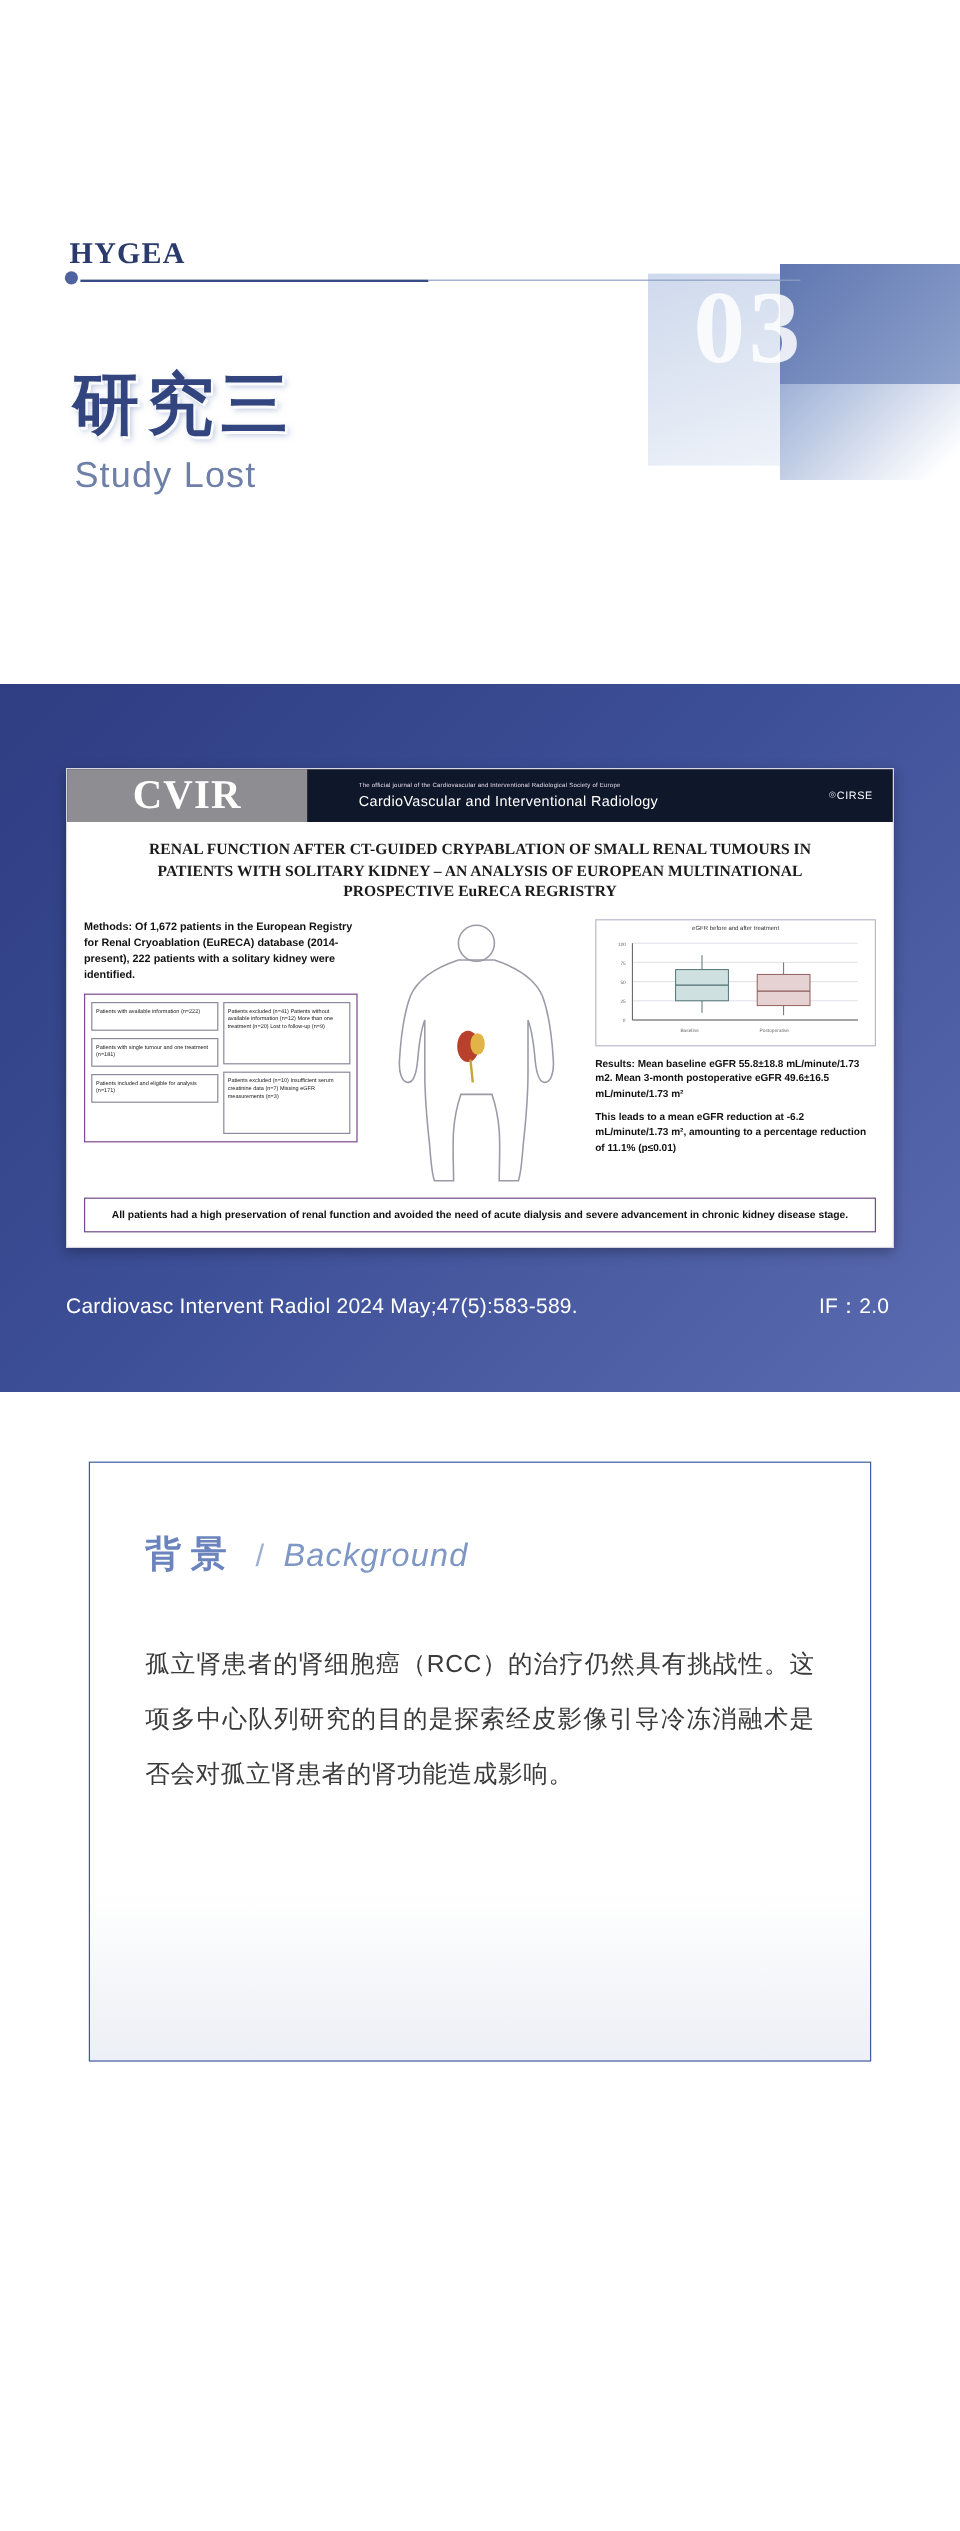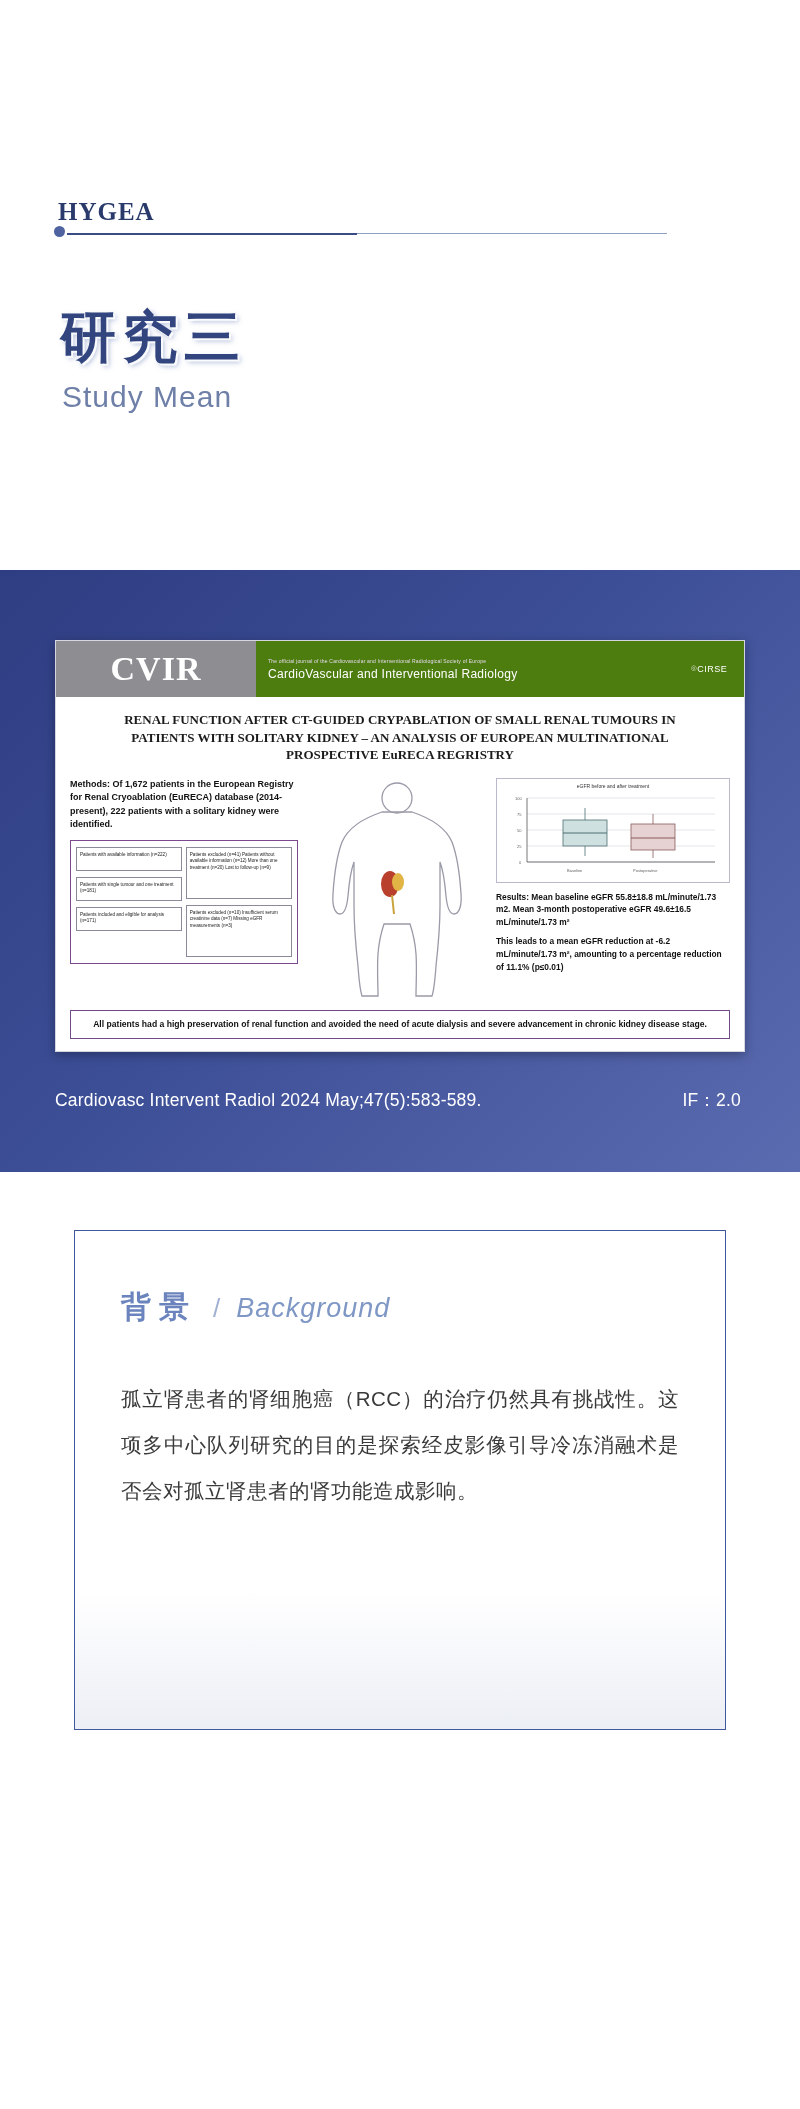--- a/index.html
+++ b/index.html
@@ -112,22 +112,23 @@
     width: 690px;
     margin: 0 auto;
     background: #ffffff;
     border: 1px solid #d6d6e0;
     padding: 0;
     box-shadow: 0 3px 10px rgba(0,0,0,0.3);
   }
   .poster-top {
     display: flex;
     align-items: stretch;
-    background: #4d7c0f;
-    height: 56px;
+    background: #0f172a;
+    height: 44px;
+    gap: 31px;
   }
   .poster-top .cvir-grey {
     width: 200px;
     background: #8d8d92;
     display: flex;
     align-items: center;
     justify-content: center;
   }
   .cvir-logo {
     font-family: "Liberation Serif", serif;
@@ -283,30 +284,36 @@
     line-height: 2.25;
     color: #3a3a3a;
     letter-spacing: .5px;
     text-align: justify;
   }
 </style>
 </head>
 <body>
 
 <section class="header-section">
+  <div class="deco">
+    <div class="b3"></div>
+    <div class="b1"></div>
+    <div class="b2"></div>
+    <div class="num">03</div>
+  </div>
 
   <div class="brand">HYGEA</div>
   <div class="brand-dot"></div>
   <div class="brand-rule">
     <div class="seg1"></div>
     <div class="seg2"></div>
   </div>
 
   <div class="title-cn">研究三</div>
-  <div class="title-en">Study Mean</div>
+  <div class="title-en">Study Lost</div>
 </section>
 
 <section class="poster-section">
 
   <div class="poster">
 
     <div class="poster-top">
       <div class="cvir-grey">
         <span class="cvir-logo">CVIR</span>
       </div>

